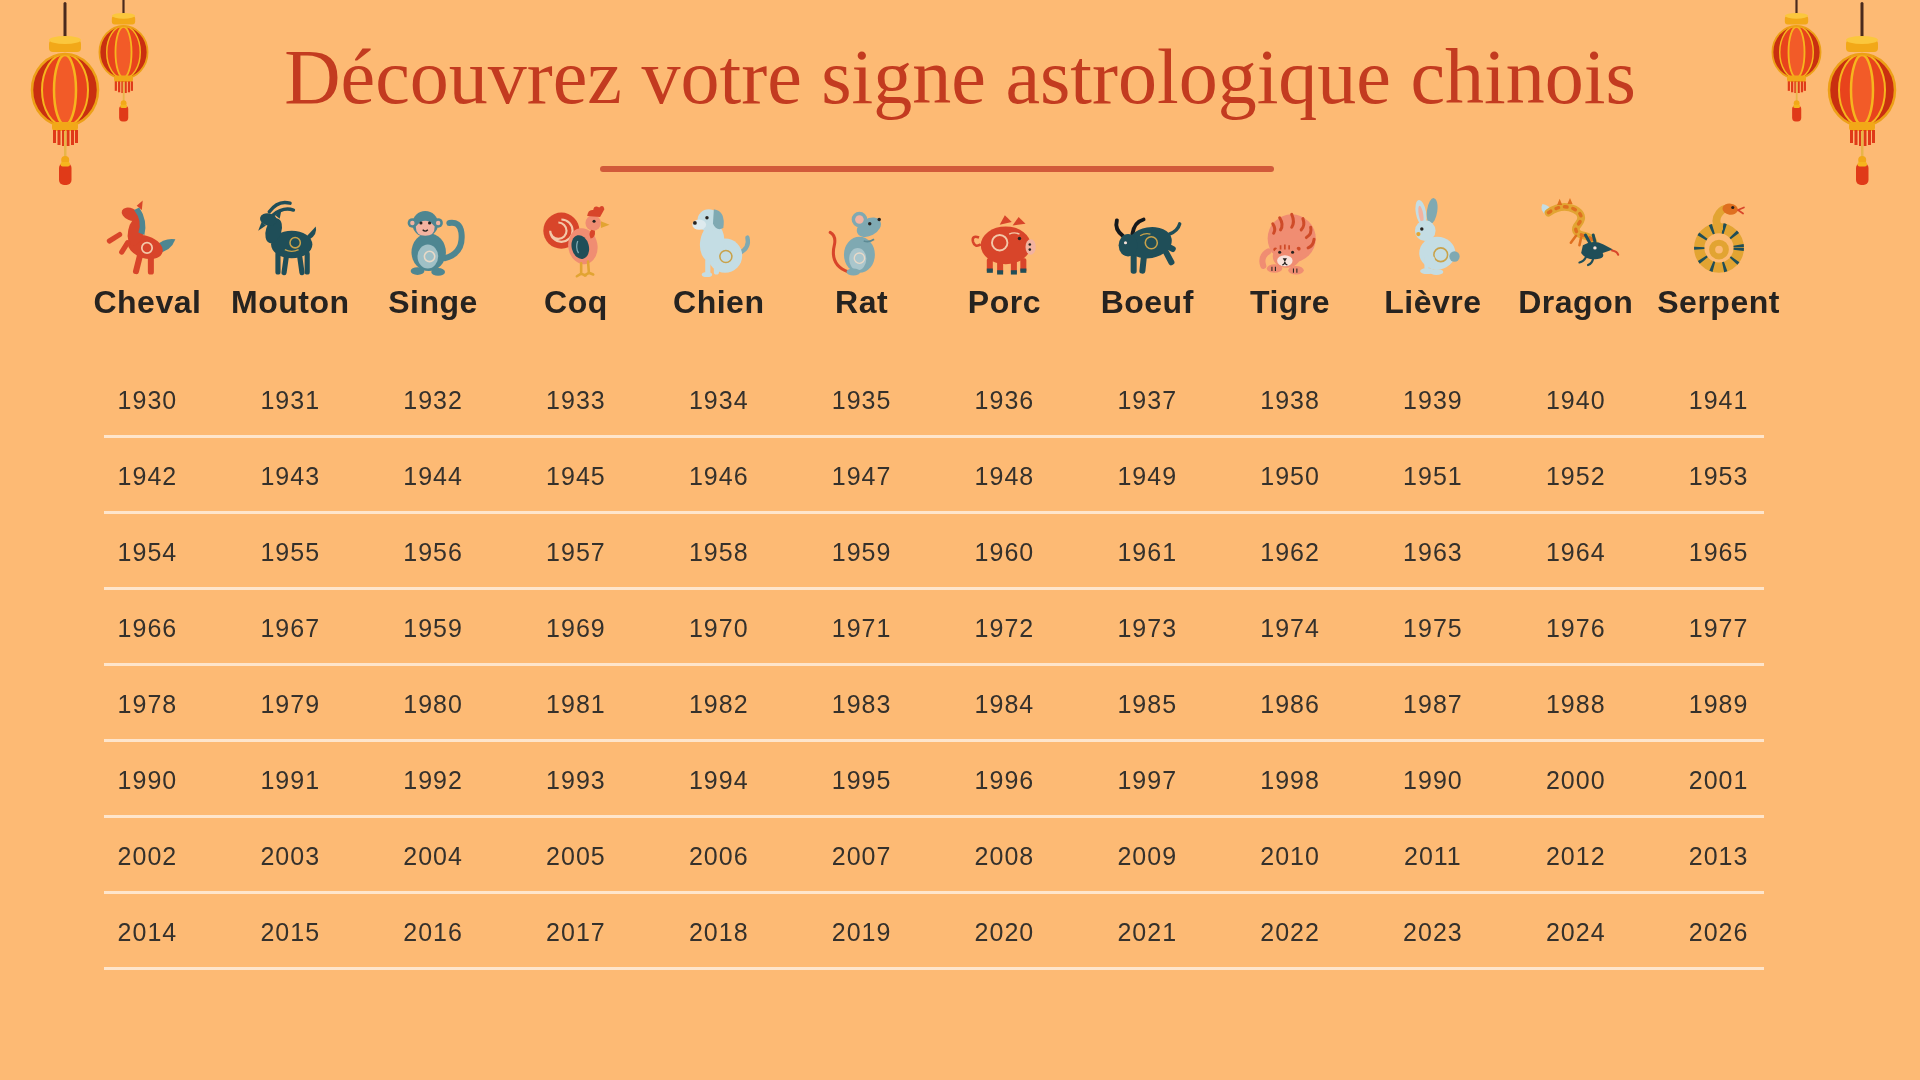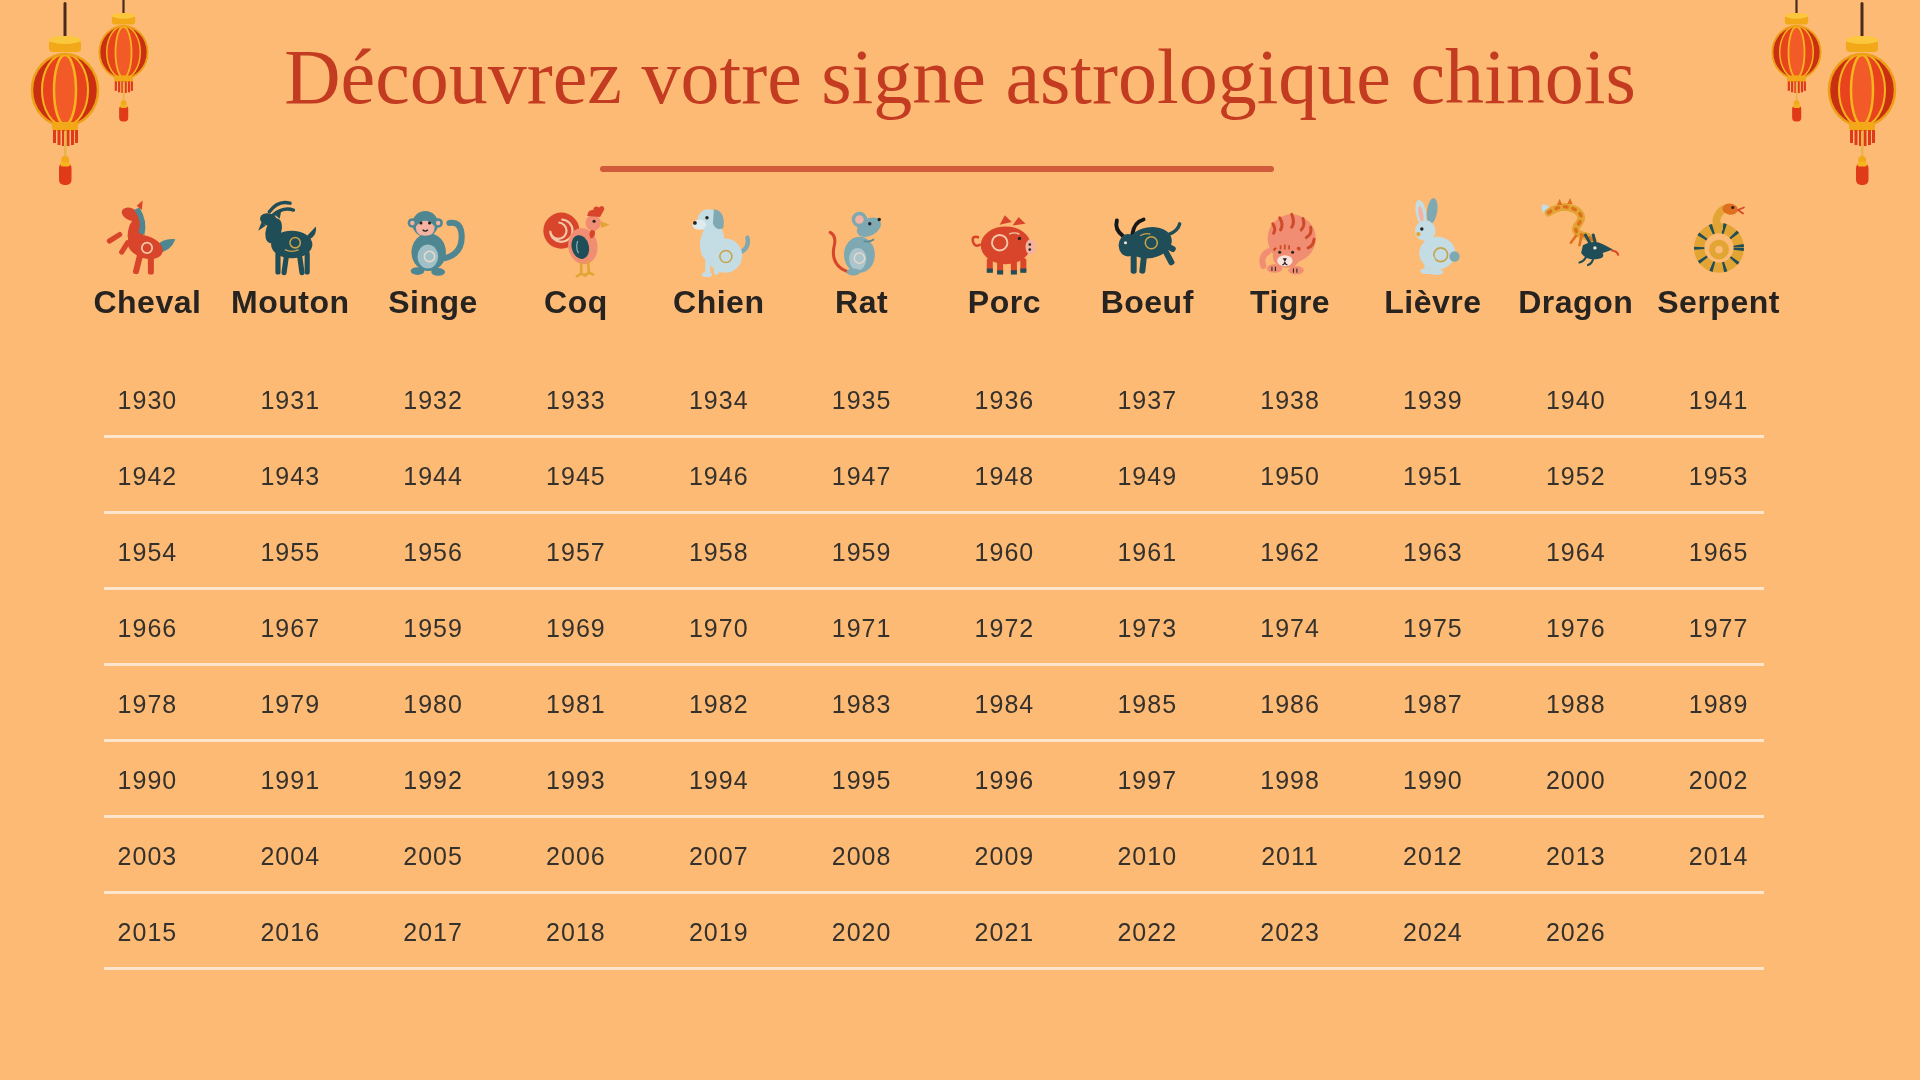--- a/index.html
+++ b/index.html
@@ -374,20 +374,21 @@
       <div class="year-cell">1991</div>
       <div class="year-cell">1992</div>
       <div class="year-cell">1993</div>
       <div class="year-cell">1994</div>
       <div class="year-cell">1995</div>
       <div class="year-cell">1996</div>
       <div class="year-cell">1997</div>
       <div class="year-cell">1998</div>
       <div class="year-cell">1990</div>
       <div class="year-cell">2000</div>
+      <div class="year-cell">2001</div>
       <div class="year-cell">2002</div>
       <div class="year-cell">2003</div>
       <div class="year-cell">2004</div>
       <div class="year-cell">2005</div>
       <div class="year-cell">2006</div>
       <div class="year-cell">2007</div>
       <div class="year-cell">2008</div>
       <div class="year-cell">2009</div>
       <div class="year-cell">2010</div>
       <div class="year-cell">2011</div>

